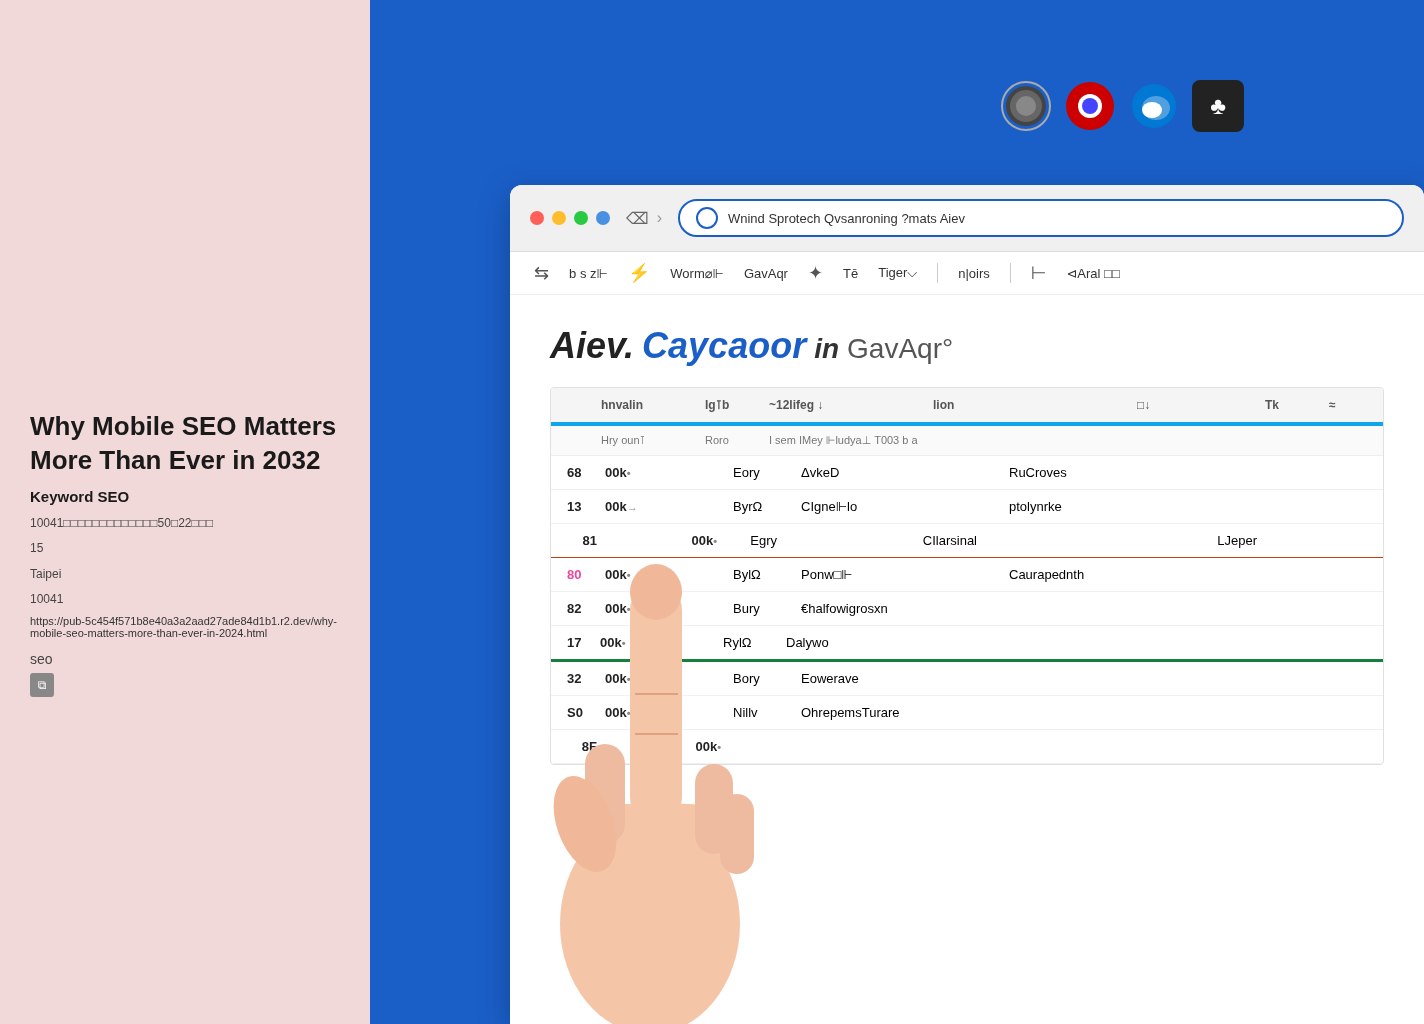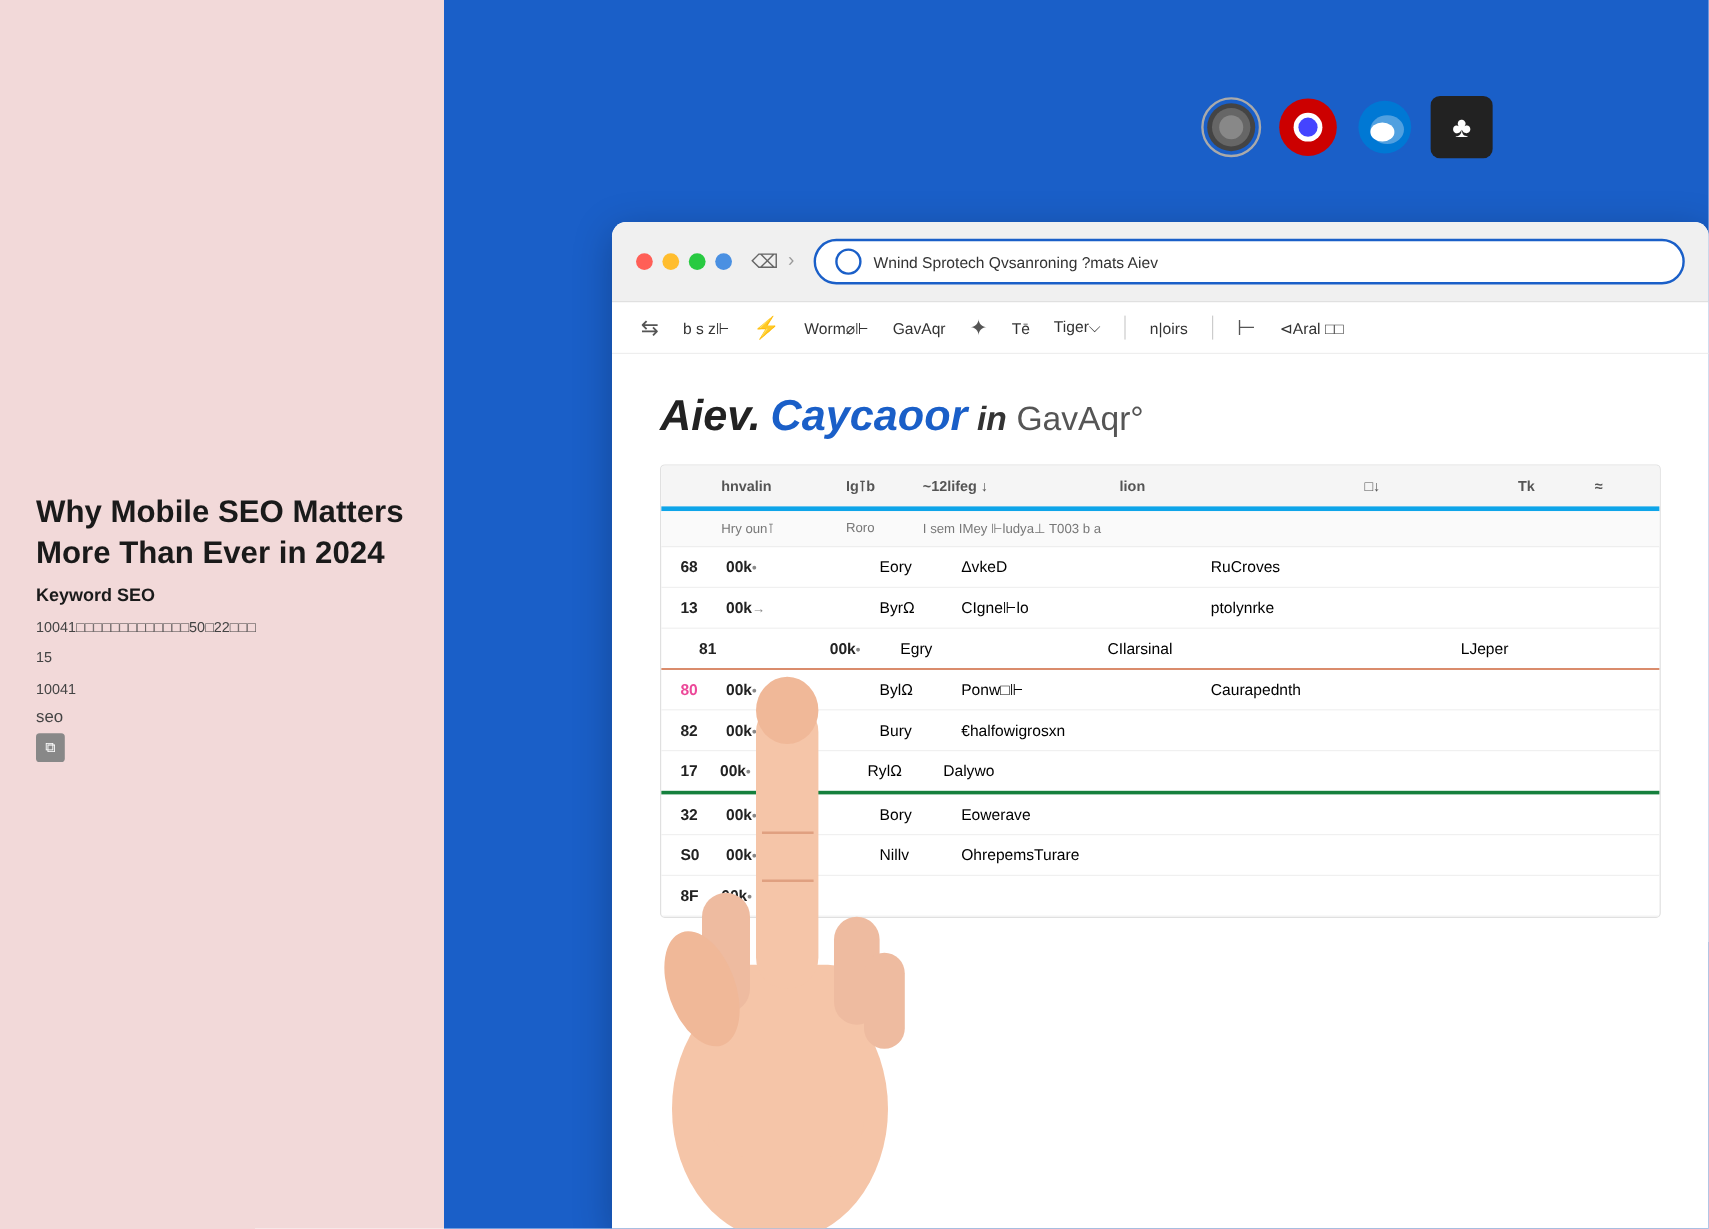--- a/index.html
+++ b/index.html
@@ -251,25 +251,27 @@
 
     .hand-svg {
       width: 100%;
       height: 100%;
     }
   </style>
 </head>
 <body>
 
 <div class="left-panel">
-  <h1 class="article-title">Why Mobile SEO Matters More Than Ever in 2024</h1>
+  <h1 class="article-title">Why Mobile SEO Matters More Than Ever in 2032</h1>
   <p class="keyword-label">Keyword SEO</p>
   <p class="meta-info">10041□□□□□□□□□□□□□50□22□□□</p>
   <p class="meta-info">15</p>
+  <p class="meta-info">Taipei</p>
   <p class="meta-info">10041</p>
+  <p class="url-info">https://pub-5c454f571b8e40a3a2aad27ade84d1b1.r2.dev/why-mobile-seo-matters-more-than-ever-in-2024.html</p>
   <p class="seo-label">seo</p>
   <div class="copy-icon">⧉</div>
 </div>
 
 <div class="right-panel">
 
   <div class="browser-icons">
     <div class="browser-icon icon-firefox" style="font-size:42px;">
 
       <svg width="52" height="52" viewBox="0 0 52 52">
@@ -428,21 +430,21 @@
           </div>
 
           <div style="display:grid;grid-template-columns:30px 120px 60px 200px 280px;padding:9px 16px;gap:8px;align-items:center;border-bottom:1px solid #f0f0f0;font-size:13px;">
             <span style="font-weight:700;color:#222;">S0</span>
             <span style="font-weight:700;color:#222;">00k<span style="font-size:11px;color:#888;">•</span></span>
             <span>Nillv</span>
             <span>OhrepemsTurare</span>
             <span></span>
           </div>
 
-          <div style="display:grid;grid-template-columns:30px 120px 60px 200px 280px;padding:9px 16px;gap:4px;align-items:center;border-bottom:1px solid #f0f0f0;font-size:13px;">
+          <div style="display:grid;grid-template-columns:30px 120px 60px 200px 280px;padding:9px 16px;gap:4px;align-items:center;border-bottom:1px solid #f0f0f0;font-size:13px;text-align:right;">
             <span style="font-weight:700;color:#222;">8F</span>
             <span style="font-weight:700;color:#222;">00k<span style="font-size:11px;color:#888;">•</span></span>
             <span></span>
             <span></span>
             <span></span>
           </div>
         </div>
       </div>
     </div>
 

